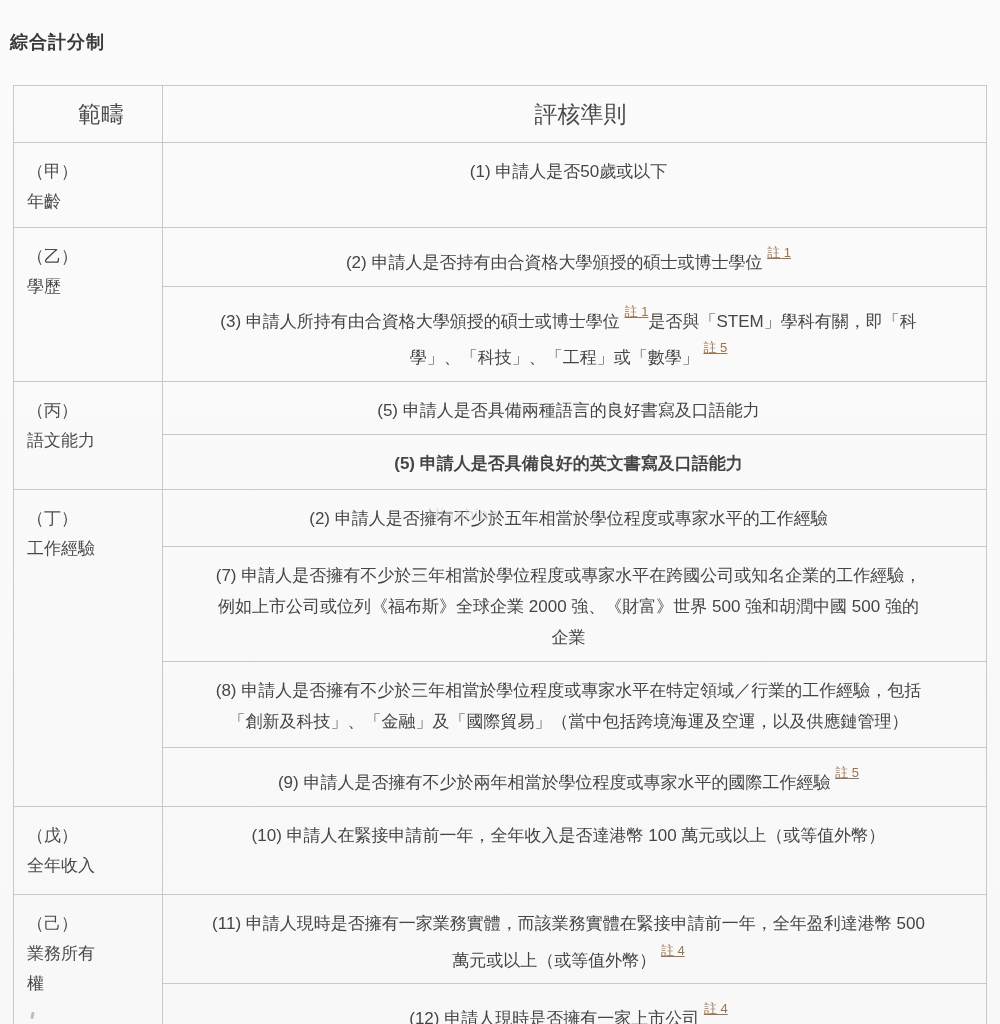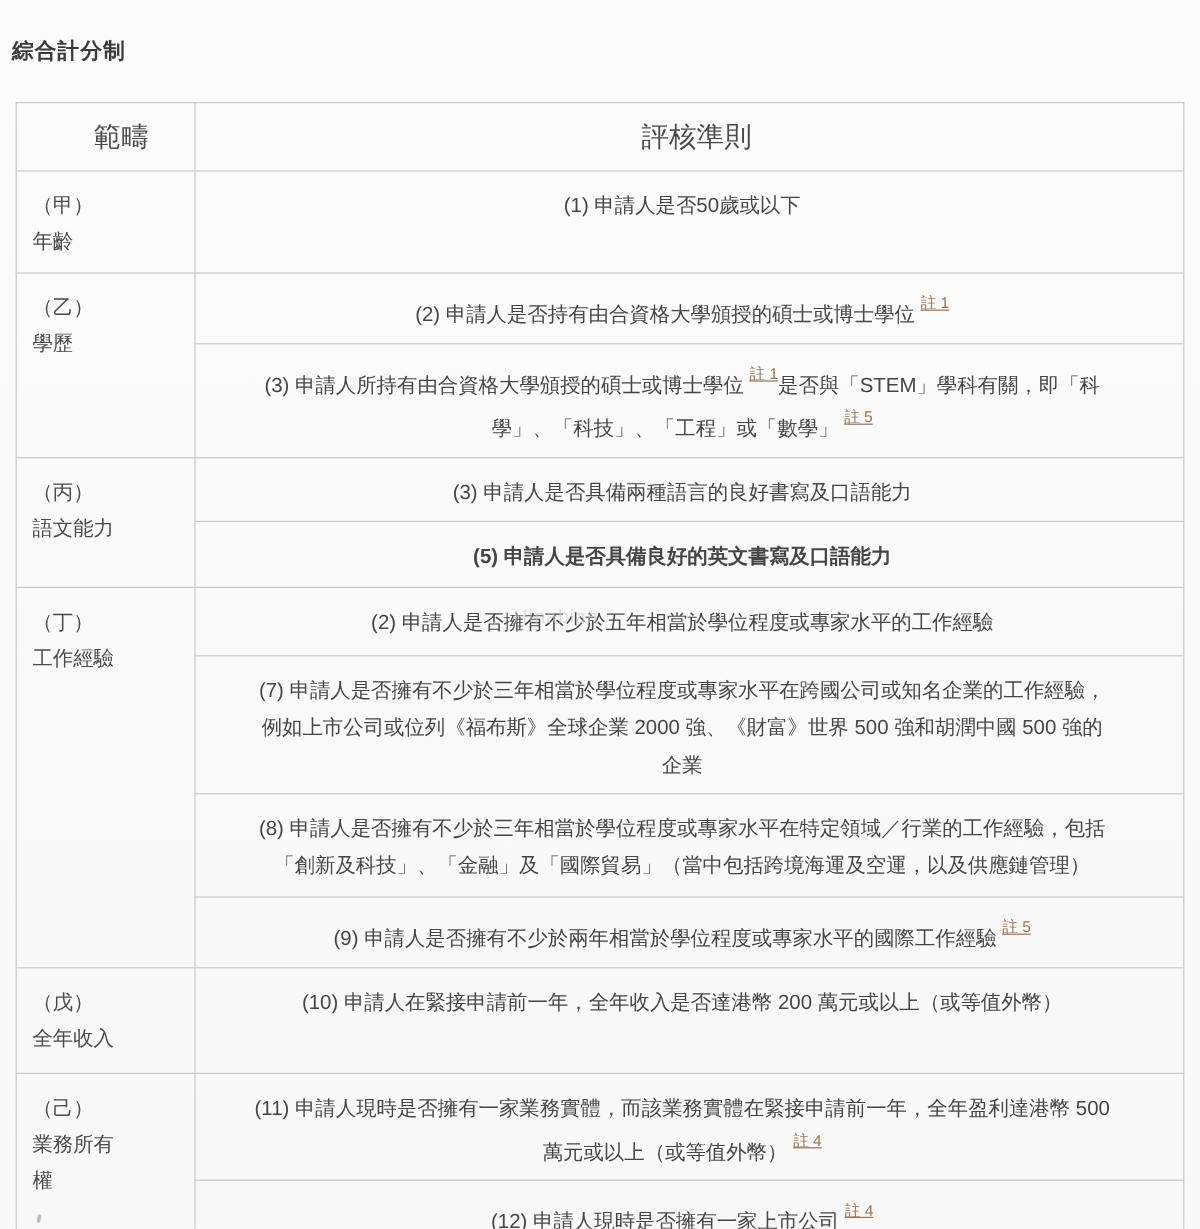--- a/index.html
+++ b/index.html
@@ -128,21 +128,21 @@
 學歷</td>
           <td class="crit">(2) 申請人是否持有由合資格大學頒授的碩士或博士學位 <sup class="note">註 1</sup></td>
         </tr>
         <tr style="height: 86px;">
           <td class="crit">(3) 申請人所持有由合資格大學頒授的碩士或博士學位 <sup class="note">註 1</sup>是否與「STEM」學科有關，即「科
 學」、「科技」、「工程」或「數學」 <sup class="note">註 5</sup></td>
         </tr>
         <tr style="height: 53px;">
           <td class="cat" rowspan="2">（丙）
 語文能力</td>
-          <td class="crit">(3) 申請人是否具備兩種語言的良好書寫及口語能力</td>
+          <td class="crit">(5) 申請人是否具備兩種語言的良好書寫及口語能力</td>
         </tr>
         <tr style="height: 55px; font-weight: bold;">
           <td class="crit">(5) 申請人是否具備良好的英文書寫及口語能力</td>
         </tr>
         <tr style="height: 57px;">
           <td class="cat" rowspan="4">（丁）
 工作經驗</td>
           <td class="crit">(2) 申請人是否擁有不少於五年相當於學位程度或專家水平的工作經驗</td>
         </tr>
         <tr style="height: 113px;">
@@ -153,21 +153,21 @@
         <tr style="height: 86px;">
           <td class="crit">(8) 申請人是否擁有不少於三年相當於學位程度或專家水平在特定領域／行業的工作經驗，包括
 「創新及科技」、「金融」及「國際貿易」（當中包括跨境海運及空運，以及供應鏈管理）</td>
         </tr>
         <tr style="height: 49px;">
           <td class="crit">(9) 申請人是否擁有不少於兩年相當於學位程度或專家水平的國際工作經驗 <sup class="note">註 5</sup></td>
         </tr>
         <tr style="height: 88px;">
           <td class="cat" rowspan="1">（戊）
 全年收入</td>
-          <td class="crit">(10) 申請人在緊接申請前一年，全年收入是否達港幣 200 萬元或以上（或等值外幣）</td>
+          <td class="crit">(10) 申請人在緊接申請前一年，全年收入是否達港幣 100 萬元或以上（或等值外幣）</td>
         </tr>
         <tr style="height: 84px;">
           <td class="cat" rowspan="2">（己）
 業務所有
 權</td>
           <td class="crit">(11) 申請人現時是否擁有一家業務實體，而該業務實體在緊接申請前一年，全年盈利達港幣 500
 萬元或以上（或等值外幣） <sup class="note">註 4</sup></td>
         </tr>
         <tr style="height: 52px;">
           <td class="crit">(12) 申請人現時是否擁有一家上市公司 <sup class="note">註 4</sup></td>

